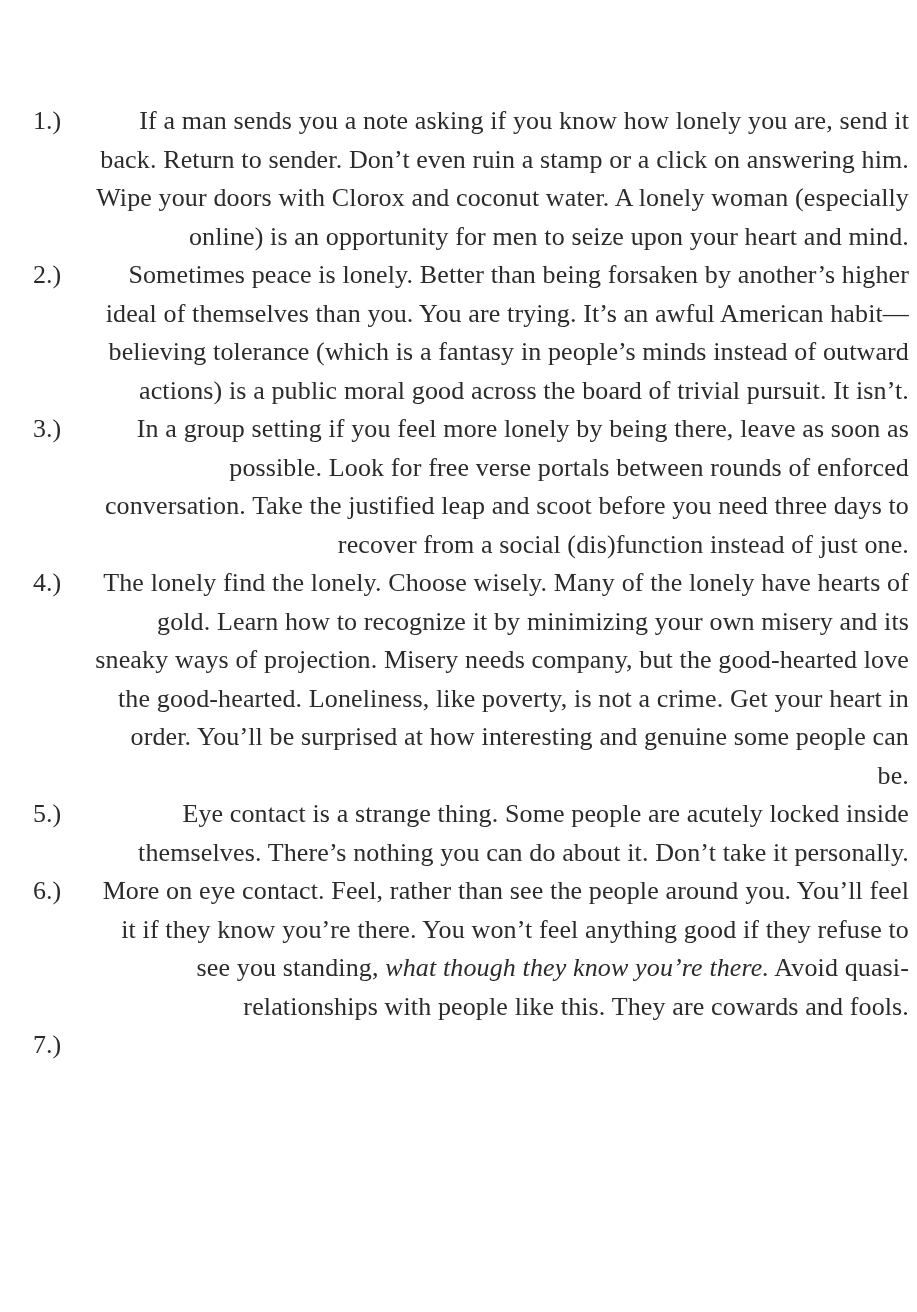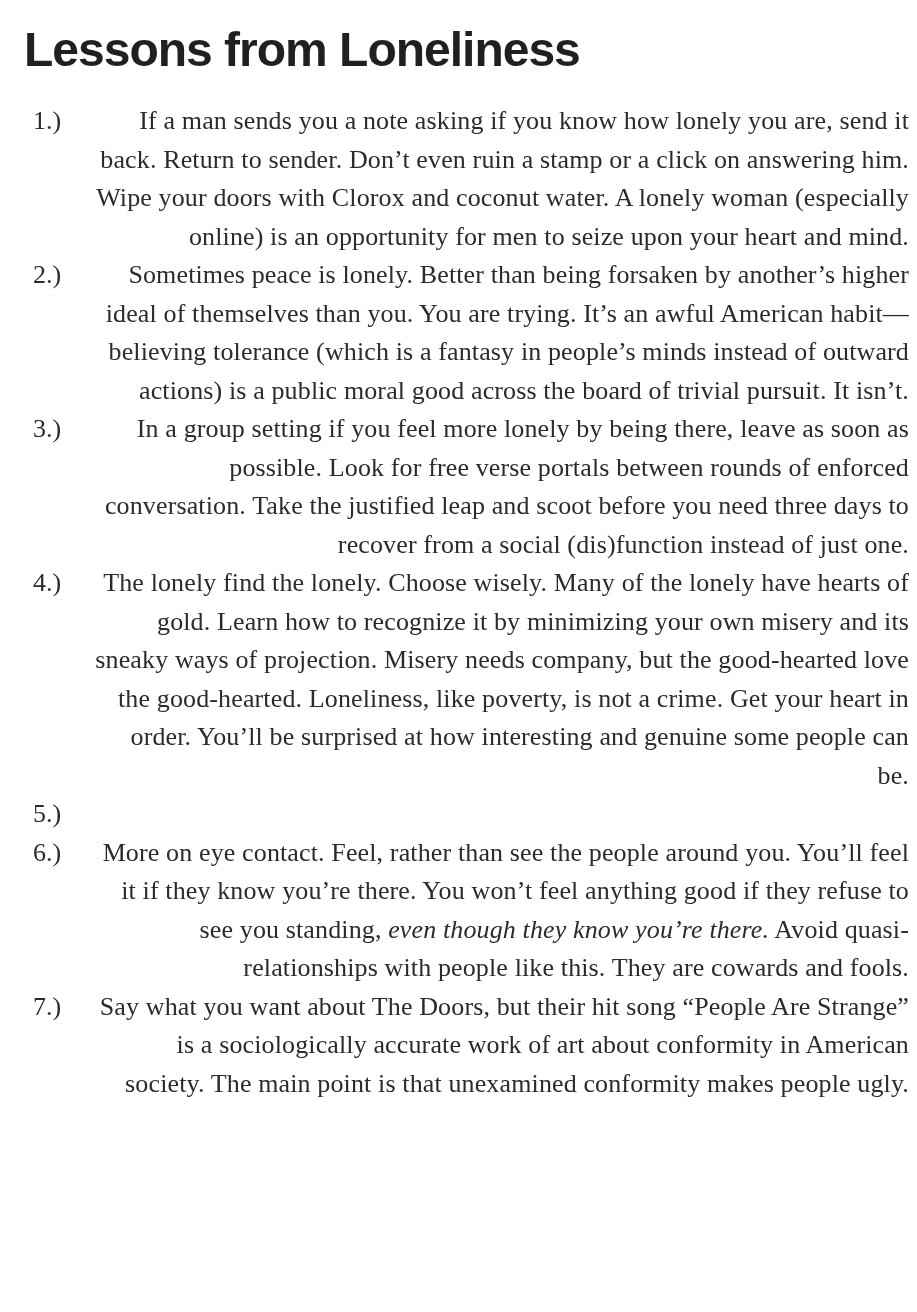--- a/index.html
+++ b/index.html
@@ -55,43 +55,42 @@
     text-align: right;
   }
   .txt em {
     font-style: italic;
   }
 </style>
 </head>
 <body>
 
 <main class="page">
-  <h1 class="page-title">Lessons from Loneliness</h1>
   <div class="lessons-list">
       <div class="item">
         <span class="num">1.)</span>
         <p class="txt"><span>If a man sends you a note asking if you know how lonely you are, send it back. Return to sender. Don’t even ruin a stamp or a click on answering him. Wipe your doors with Clorox and coconut water. A lonely woman (especially online) is an opportunity for men to seize upon your heart and mind.</span></p>
       </div>
       <div class="item">
         <span class="num">2.)</span>
         <p class="txt"><span>Sometimes peace is lonely. Better than being forsaken by another’s higher ideal of themselves than you. You are trying. It’s an awful American habit—believing tolerance (which is a fantasy in people’s minds instead of outward actions) is a public moral good across the board of trivial pursuit. It isn’t.</span></p>
       </div>
       <div class="item">
         <span class="num">3.)</span>
         <p class="txt"><span>In a group setting if you feel more lonely by being there, leave as soon as possible. Look for free verse portals between rounds of enforced conversation. Take the justified leap and scoot before you need three days to recover from a social (dis)function instead of just one.</span></p>
       </div>
       <div class="item">
         <span class="num">4.)</span>
         <p class="txt"><span>The lonely find the lonely. Choose wisely. Many of the lonely have hearts of gold. Learn how to recognize it by minimizing your own misery and its sneaky ways of projection. Misery needs company, but the good-hearted love the good-hearted. Loneliness, like poverty, is not a crime. Get your heart in order. You’ll be surprised at how interesting and genuine some people can be.</span></p>
       </div>
       <div class="item">
         <span class="num">5.)</span>
+        <p class="txt"><span>Eye contact is a strange thing. Some people are acutely locked inside themselves. There’s nothing you can do about it. Don’t take it personally.</span></p>
       </div>
       <div class="item">
         <span class="num">6.)</span>
-        <p class="txt"><span>More on eye contact. Feel, rather than see the people around you. You’ll feel it if they know you’re there. You won’t feel anything good if they refuse to see you standing, </span><em>even though they know you’re there.</em><span> Avoid quasi-relationships with people like this. They are cowards and fools.</span></p>
+        <p class="txt"><span>More on eye contact. Feel, rather than see the people around you. You’ll feel it if they know you’re there. You won’t feel anything good if they refuse to see you standing, </span><em>what though they know you’re there.</em><span> Avoid quasi-relationships with people like this. They are cowards and fools.</span></p>
       </div>
       <div class="item">
         <span class="num">7.)</span>
-        <p class="txt"><span>Say what you want about The Doors, but their hit song “People Are Strange” is a sociologically accurate work of art about conformity in American society. The main point is that unexamined conformity makes people ugly.</span></p>
       </div>
     </div>
 </main>
 
 </body></html>

